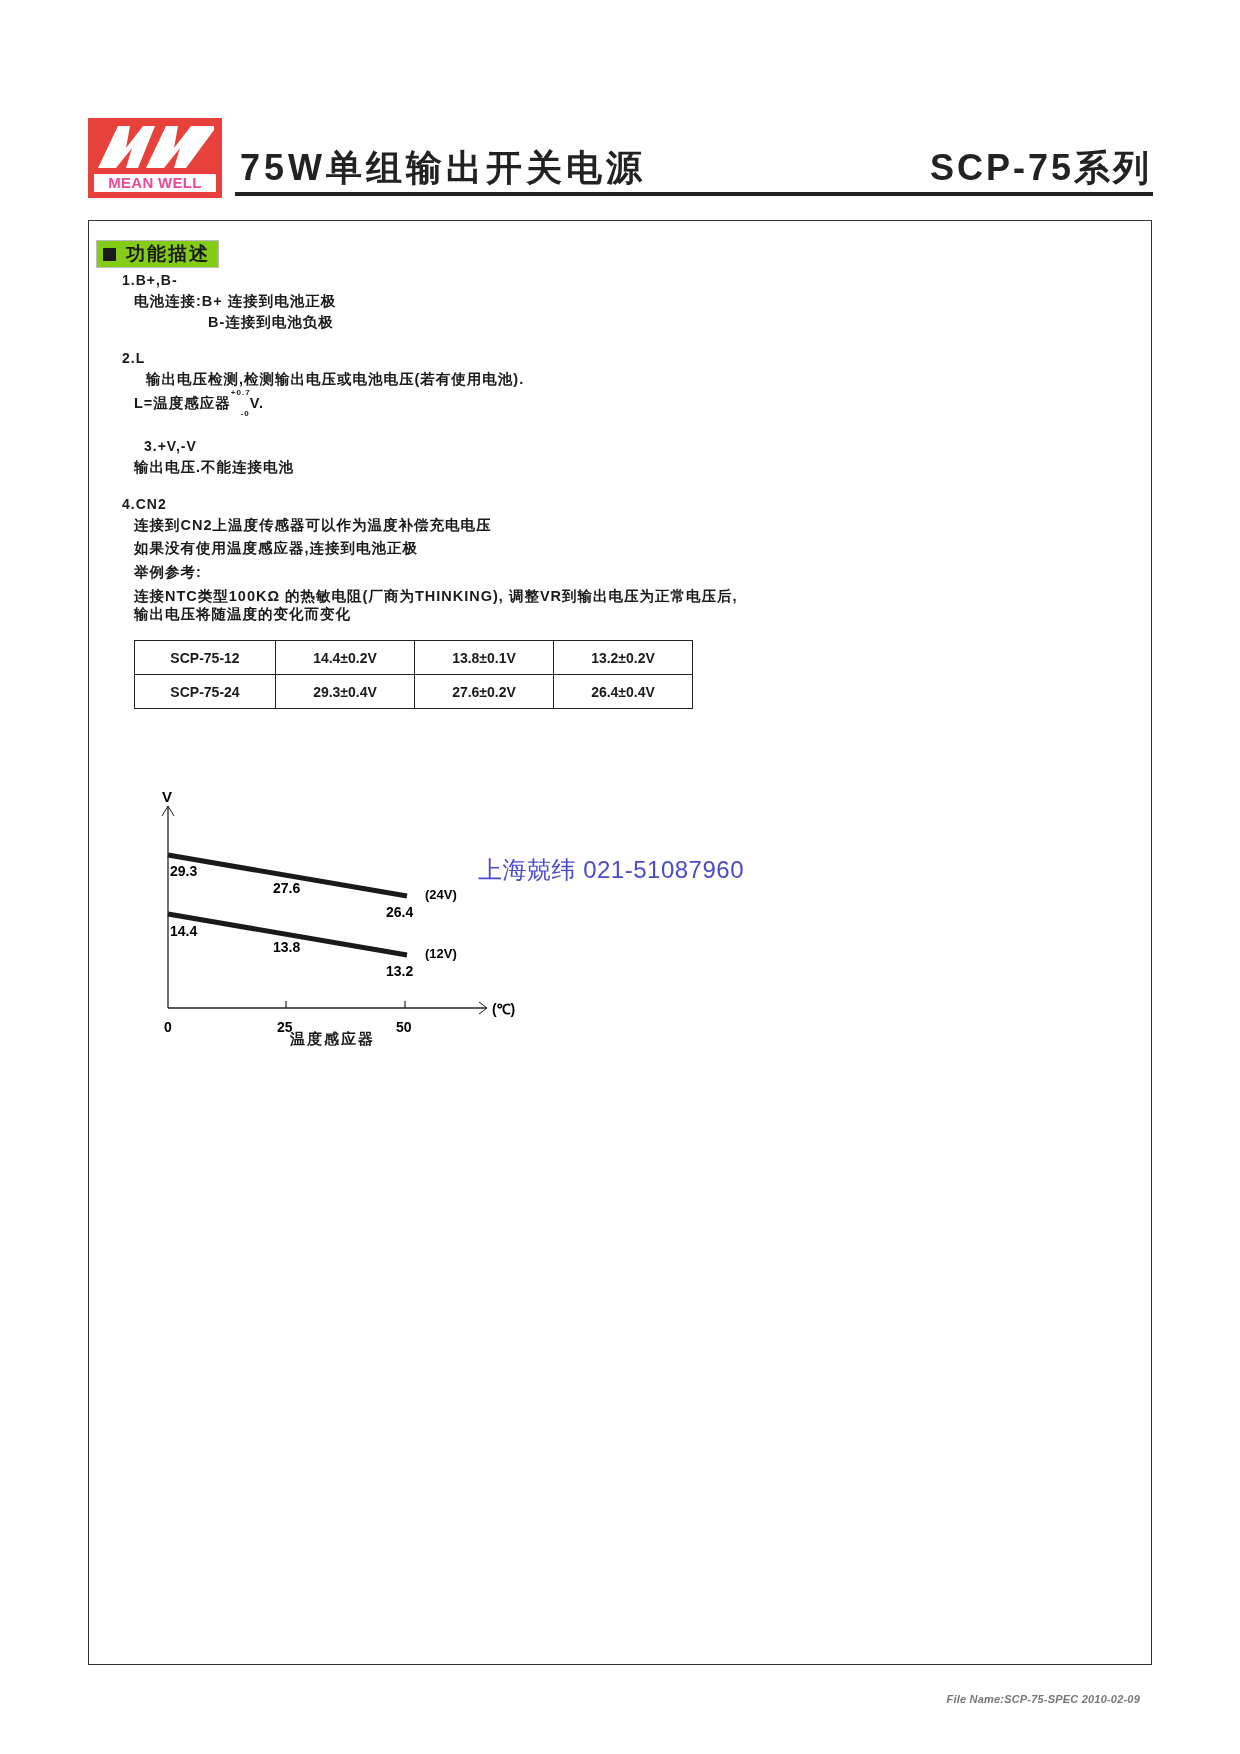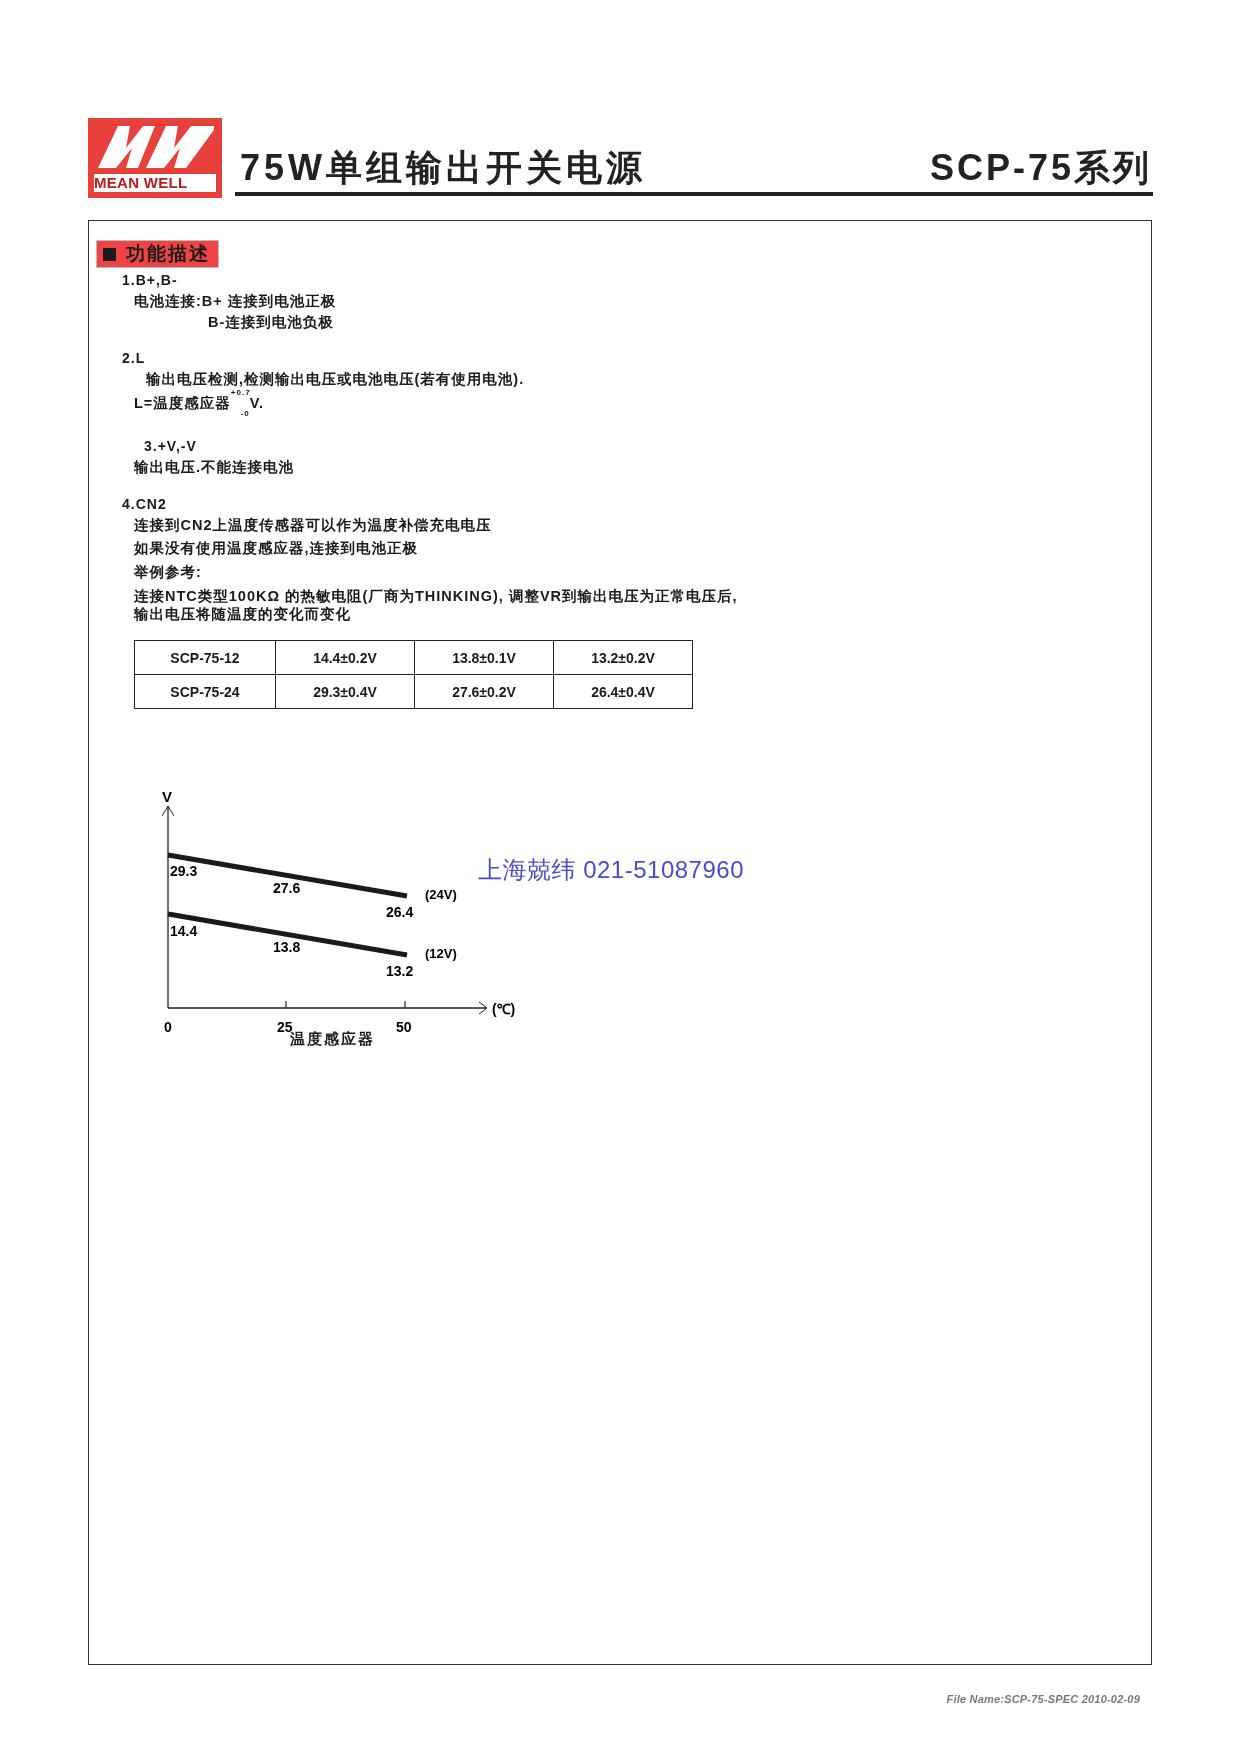--- a/index.html
+++ b/index.html
@@ -4,35 +4,35 @@
 <style>
   html, body { margin: 0; padding: 0; background: #ffffff; }
   body { width: 1240px; height: 1754px; position: relative; overflow: hidden;
          font-family: "Liberation Sans", "DejaVu Sans", sans-serif; color: #1a1a1a; }
 
   
   .logo { position: absolute; left: 88px; top: 118px; width: 134px; height: 80px;
           background: #e8403a; }
   .logo svg { position: absolute; left: 0; top: 0; }
   .logo .wordmark { position: absolute; left: 6px; top: 56px; width: 122px; height: 18px;
-          background: #ffffff; color: #b91c1c; font-weight: bold; font-size: 15px;
-          line-height: 18px; text-align: left; letter-spacing: 0.3px; }
+          background: #ffffff; color: #ec4899; font-weight: bold; font-size: 15px;
+          line-height: 18px; text-align: center; letter-spacing: 0.3px; }
 
   .title-left { position: absolute; left: 240px; top: 148px; font-size: 36px;
           letter-spacing: 4px; font-weight: bold; color: #222; line-height: 40px; }
   .top-rule { position: absolute; left: 235px; top: 192px; width: 918px; height: 4px; background: #222; }
   .title-right { position: absolute; right: 88px; top: 148px; font-size: 36px;
           font-weight: bold; letter-spacing: 3px; color: #222; line-height: 40px; }
 
   
   .frame { position: absolute; left: 88px; top: 220px; width: 1064px; height: 1445px;
            border: 1.5px solid #333; box-sizing: border-box; }
 
   .section-head { position: absolute; left: 96px; top: 240px; height: 26px; padding: 0 8px 0 6px;
-           background: #ef4444; border: 1px solid #bdbdbd; display: flex; align-items: center;
+           background: #84cc16; border: 1px solid #bdbdbd; display: flex; align-items: center;
            font-size: 19px; font-weight: bold; letter-spacing: 2px; }
   .section-head .sq { width: 13px; height: 13px; background: #1a1a1a; margin-right: 10px; }
 
   .txt { position: absolute; font-size: 14.5px; font-weight: bold; letter-spacing: 1px; white-space: nowrap; }
   .item-title { font-size: 14px; }
   sup.tol { font-size: 8px; position: relative; top: -7px; }
   sub.tol { font-size: 8px; position: relative; left: -10px; top: 4px; }
 
   
   table.spec { position: absolute; left: 134px; top: 640px; border-collapse: collapse;

